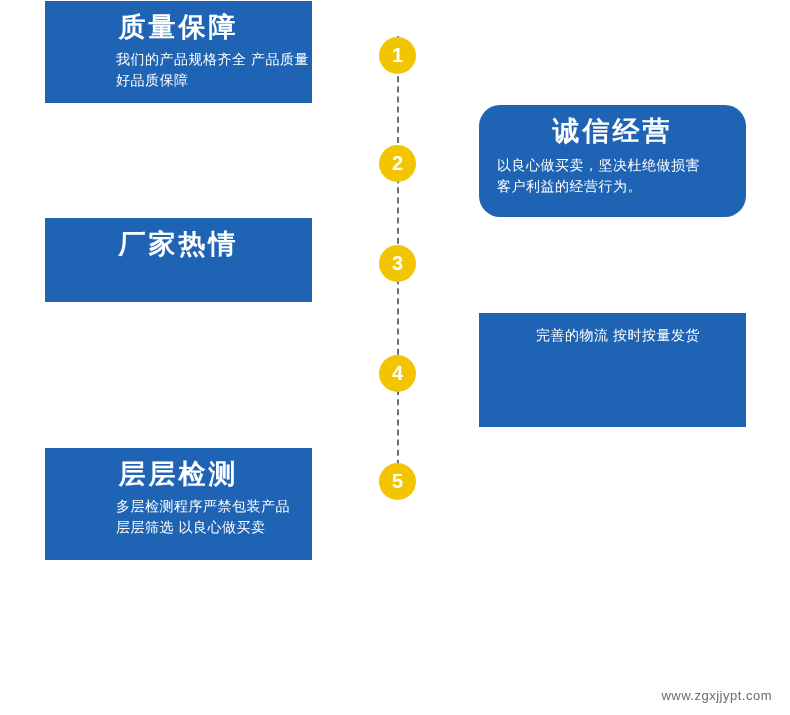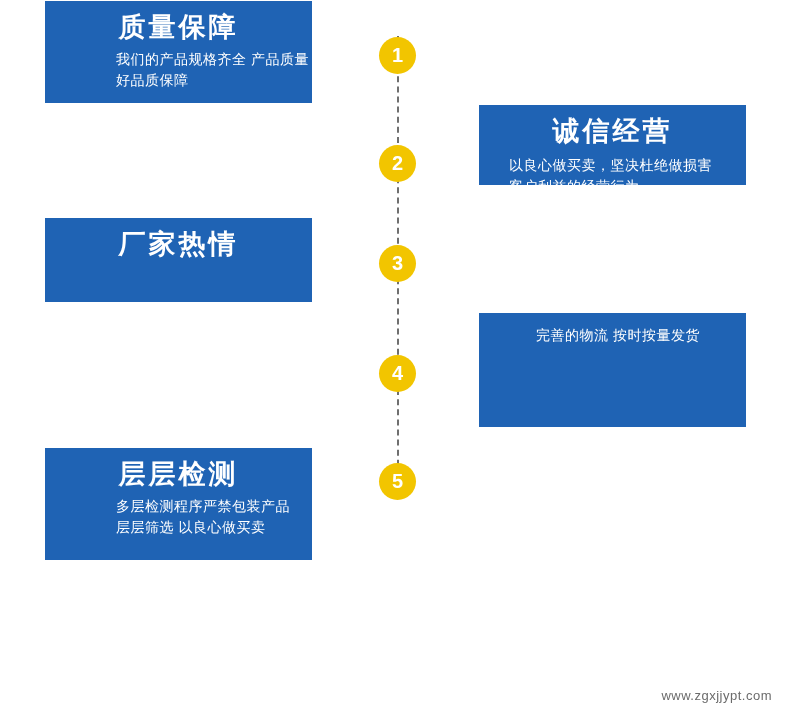--- a/index.html
+++ b/index.html
@@ -59,35 +59,35 @@
 
   
   .card.right {
     left: 479px;
     width: 267px;
     text-align: center;
     padding: 12px 0 14px 0;
   }
   .card.right .card-desc {
     text-align: left;
-    padding-left: 30px;
+    padding-left: 18px;
   }
   .card.right .card-title {
     margin-bottom: 8px;
   }
   .card.right.centered-desc .card-desc {
     text-align: center;
     padding-left: 11px;
   }
 
   
   #card-quality   { top: 1px;   height: 102px; }
   #card-factory   { top: 218px; height: 84px; }
   #card-testing   { top: 448px; height: 112px; }
-  #card-integrity { top: 105px; height: 80px; }
+  #card-integrity { top: 105px; height: 112px; border-radius: 21px; }
   #card-shipping  { top: 313px; height: 114px; }
 
   
   #connector {
     position: absolute;
     left: 397px;
     top: 36px;
     width: 0;
     height: 460px;
     border-left: 2px dashed #6f6f6f;

